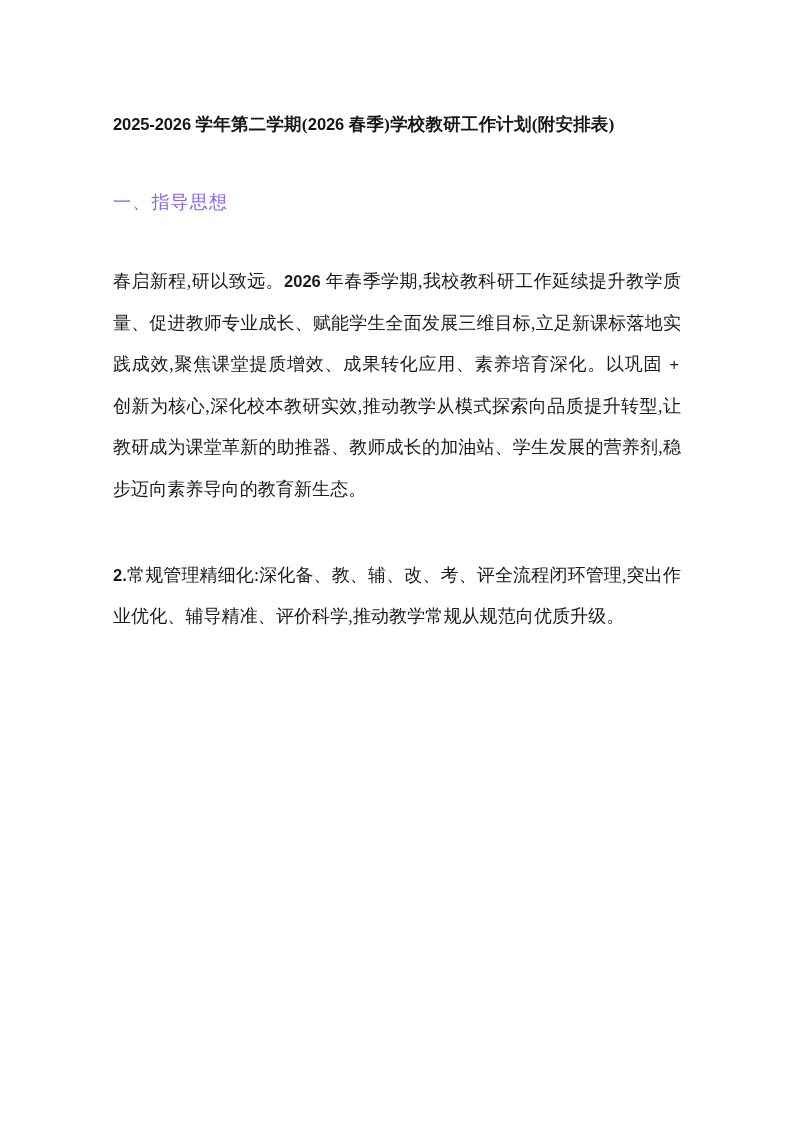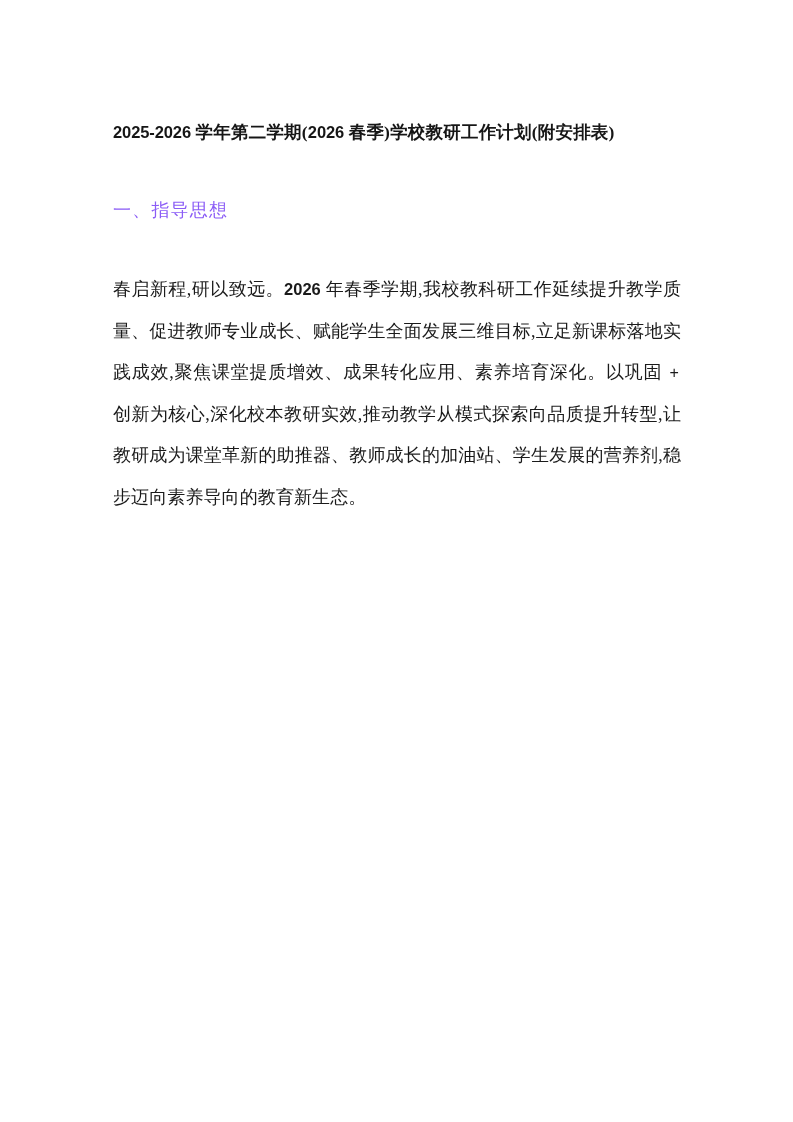--- a/index.html
+++ b/index.html
@@ -11,21 +11,21 @@
 
   body {
     font-family: "Liberation Serif", "DejaVu Serif", serif;
     color: #1a1a1a;
   }
 
   .page {
     position: relative;
     width: 793px;
     height: 798px;
-    margin: 12px auto;
+    margin: 4px auto;
     background: #ffffff;
     overflow: hidden;
     box-sizing: border-box;
     padding: 105px 112px 0 113px;
   }
 
   .doc-body {
     width: 568px;
   }
 
@@ -98,16 +98,17 @@
   <div class="doc-body">
 
     <h1 class="doc-title"><span class="lat">2025-2026</span> <span>学年第二学期(</span><span class="lat">2026</span> <span>春季)学校教研工作计划(附安排表)</span></h1>
 
     <h2 class="section-heading">一、指导思想</h2>
 
     <p class="para"><span>春启新程,研以致远。</span><span class="lat">2026</span> <span>年春季学期,我校教科研工作延续提升教学质量、促进教师专业成长、赋能学生全面发展三维目标,立足新课标落地实践成效,聚焦课堂提质增效、成果转化应用、素养培育深化。以巩固</span> <span class="plus">+</span> <span>创新为核心,深化校本教研实效,推动教学从模式探索向品质提升转型,让教研成为课堂革新的助推器、教师成长的加油站、学生发展的营养剂,稳步迈向素养导向的教育新生态。</span></p>
 
 
 
+    <p class="para"><span class="marker">2.</span><span>常规管理精细化:深化备、教、辅、改、考、评全流程闭环管理,突出作业优化、辅导精准、评价科学,推动教学常规从规范向优质升级。</span></p>
 
 
   </div>
 </div>
 
 </body></html>

